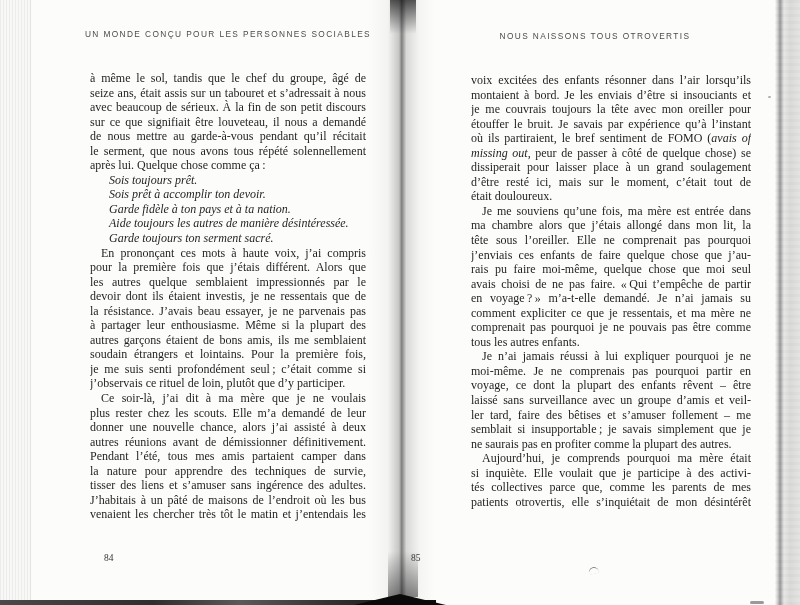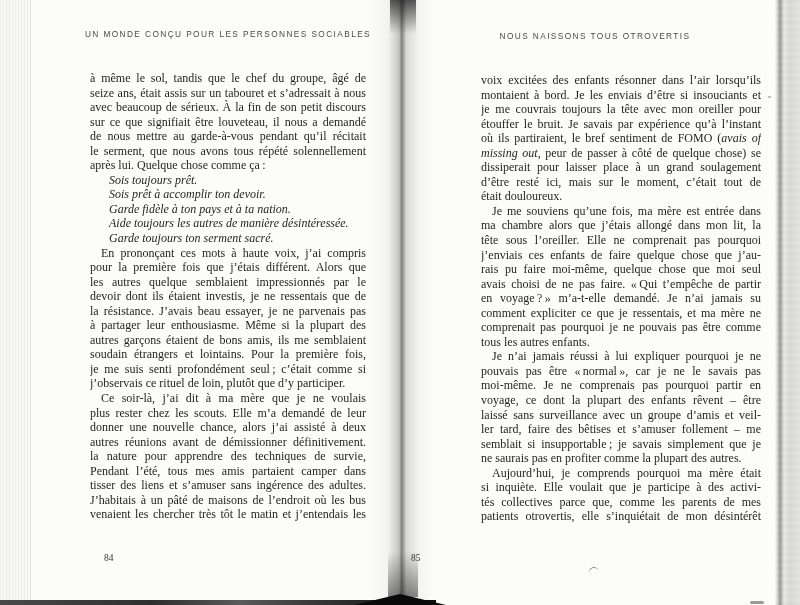--- a/index.html
+++ b/index.html
@@ -13,21 +13,21 @@
     background:#fcfcfb;
   }
   
   .page-body {
     position:absolute;
     font-size:12px;
     line-height:14.55px;
     color:#1f1f1f;
   }
   .page-body-left  { left:90px;  top:71px; width:276px; }
-  .page-body-right { left:481px; top:73px; width:280px; }
+  .page-body-right { left:471px; top:73px; width:280px; }
   .line {
     height:14.55px; overflow:hidden;
     text-align:justify; text-align-last:justify;
   }
   .line.no-j { text-align-last:left; }
   .line.first-indent { padding-left:11px; }
   .line.oath { padding-left:19px; font-style:italic; }
   
   .running-header {
     position:absolute;
@@ -149,22 +149,22 @@
         <div class="line">autres garçons étaient de bons amis, ils me semblaient</div>
         <div class="line">soudain étrangers et lointains. Pour la première fois,</div>
         <div class="line">je me suis senti profondément seul ; c’était comme si</div>
         <div class="line no-j">j’observais ce rituel de loin, plutôt que d’y participer.</div>
       </div>
       <div>
         <div class="line first-indent">Ce soir-là, j’ai dit à ma mère que je ne voulais</div>
         <div class="line">plus rester chez les scouts. Elle m’a demandé de leur</div>
         <div class="line">donner une nouvelle chance, alors j’ai assisté à deux</div>
         <div class="line">autres réunions avant de démissionner définitivement.</div>
+        <div class="line">Pendant l’été, tous mes amis partaient camper dans</div>
         <div class="line">la nature pour apprendre des techniques de survie,</div>
-        <div class="line">Pendant l’été, tous mes amis partaient camper dans</div>
         <div class="line">tisser des liens et s’amuser sans ingérence des adultes.</div>
         <div class="line">J’habitais à un pâté de maisons de l’endroit où les bus</div>
         <div class="line">venaient les chercher très tôt le matin et j’entendais les</div>
       </div>
     </div>
   <div class="page-body page-body-right">
       <div>
         <div class="line">voix excitées des enfants résonner dans l’air lorsqu’ils</div>
         <div class="line">montaient à bord. Je les enviais d’être si insouciants et</div>
         <div class="line">je me couvrais toujours la tête avec mon oreiller pour</div>
@@ -182,21 +182,20 @@
         <div class="line">j’enviais ces enfants de faire quelque chose que j’au-</div>
         <div class="line">rais pu faire moi-même, quelque chose que moi seul</div>
         <div class="line">avais choisi de ne pas faire. « Qui t’empêche de partir</div>
         <div class="line">en voyage ? » m’a-t-elle demandé. Je n’ai jamais su</div>
         <div class="line">comment expliciter ce que je ressentais, et ma mère ne</div>
         <div class="line">comprenait pas pourquoi je ne pouvais pas être comme</div>
         <div class="line no-j">tous les autres enfants.</div>
       </div>
       <div>
         <div class="line first-indent">Je n’ai jamais réussi à lui expliquer pourquoi je ne</div>
-        <div class="line">pouvais pas être « normal », car je ne le savais pas</div>
         <div class="line">moi-même. Je ne comprenais pas pourquoi partir en</div>
         <div class="line">voyage, ce dont la plupart des enfants rêvent – être</div>
         <div class="line">laissé sans surveillance avec un groupe d’amis et veil-</div>
         <div class="line">ler tard, faire des bêtises et s’amuser follement – me</div>
         <div class="line">semblait si insupportable ; je savais simplement que je</div>
         <div class="line no-j">ne saurais pas en profiter comme la plupart des autres.</div>
       </div>
       <div>
         <div class="line first-indent">Aujourd’hui, je comprends pourquoi ma mère était</div>
         <div class="line">si inquiète. Elle voulait que je participe à des activi-</div>

